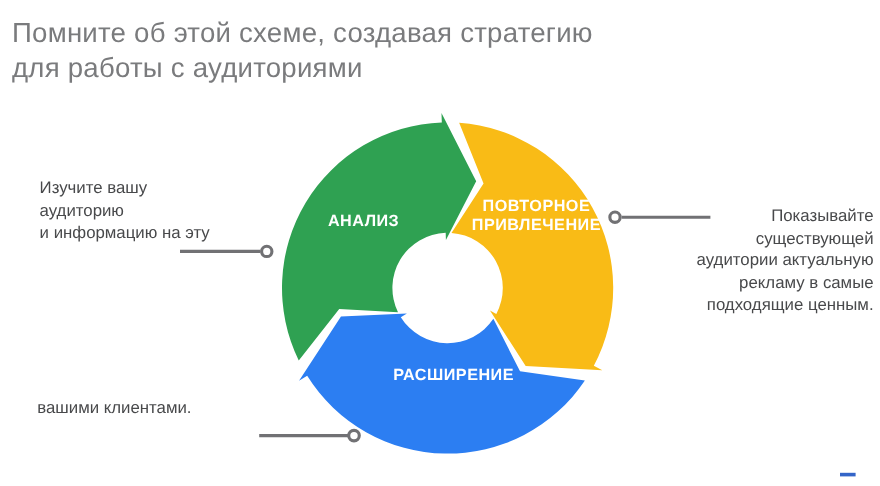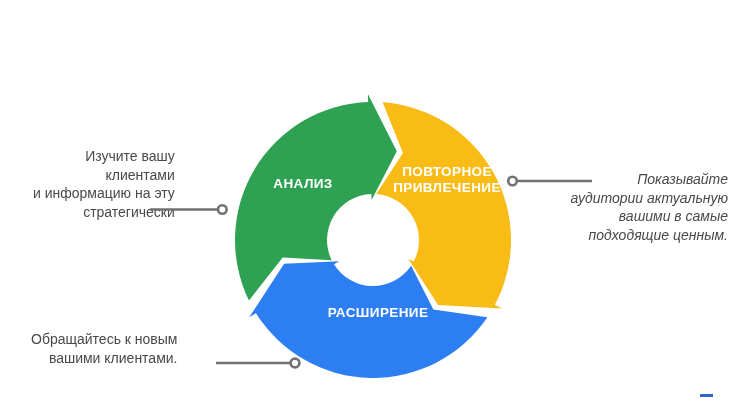--- a/index.html
+++ b/index.html
@@ -10,59 +10,60 @@
   }
   .page-title{
     position:absolute;left:10px;top:13px;
     font-size:23px;line-height:29px;letter-spacing:.2px;
     color:var(--title-gray,#7a7b7d);
   }
   .ann{
     position:absolute;font-size:14px;line-height:18.5px;
     color:var(--text-dark,#48494b);
   }
-  .ann div{white-space:nowrap;text-align:right;}
+  .ann div{white-space:nowrap;}
   .ann-left-top{left:33px;top:147px;}
   .ann-left-bottom{left:31px;top:330px;}
-  .ann-right{right:5px;top:170px;text-align:right;font-style:italic;}
+  .ann-right{right:5px;top:170px;text-align:right;}
   svg.diagram{position:absolute;left:0;top:0;}
   .seg-label{
     font-family:"Liberation Sans","DejaVu Sans",sans-serif;
     font-weight:bold;font-size:13.5px;letter-spacing:.4px;
     fill:var(--label-white,#ffffff);text-anchor:middle;
   }
   .connector{stroke:var(--connector-gray,#717174);stroke-width:2.6;}
   .connector-dot{fill:#ffffff;stroke:var(--connector-gray,#717174);stroke-width:2.6;}
   .corner-dash{
     position:absolute;left:700px;top:394px;width:13px;height:3px;
     background:var(--corner-dash-blue,#3465c8);
   }
 </style>
 </head>
 <body>
 
 <div class="page-title">
+  <div>Помните об этой схеме, создавая стратегию</div>
+  <div>для работы с аудиториями</div>
 </div>
 
 <div class="ann ann-left-top">
   <div>Изучите вашу</div>
-  <div>клиентами</div>
+  <div>аудиторию</div>
   <div>и информацию на эту</div>
-  <div>стратегически</div>
 </div>
 
 <div class="ann ann-left-bottom">
-  <div>Обращайтесь к новым</div>
   <div>вашими клиентами.</div>
 </div>
 
 <div class="ann ann-right">
   <div>Показывайте</div>
+  <div>существующей</div>
   <div>аудитории актуальную</div>
-  <div>вашими в самые</div>
+  <div>рекламу в самые</div>
   <div>подходящие ценным.</div>
 </div>
 
 <svg class="diagram" width="733" height="405" viewBox="0 0 733 405" xmlns="http://www.w3.org/2000/svg" xmlns:xlink="http://www.w3.org/1999/xlink">
   <defs>
     <path id="seg" d="M 0 -138
                       A 138 138 0 0 1 126.07 56.12
                       L 133.38 59.38
                       L 69.43 60.36
                       L 36.54 16.27

